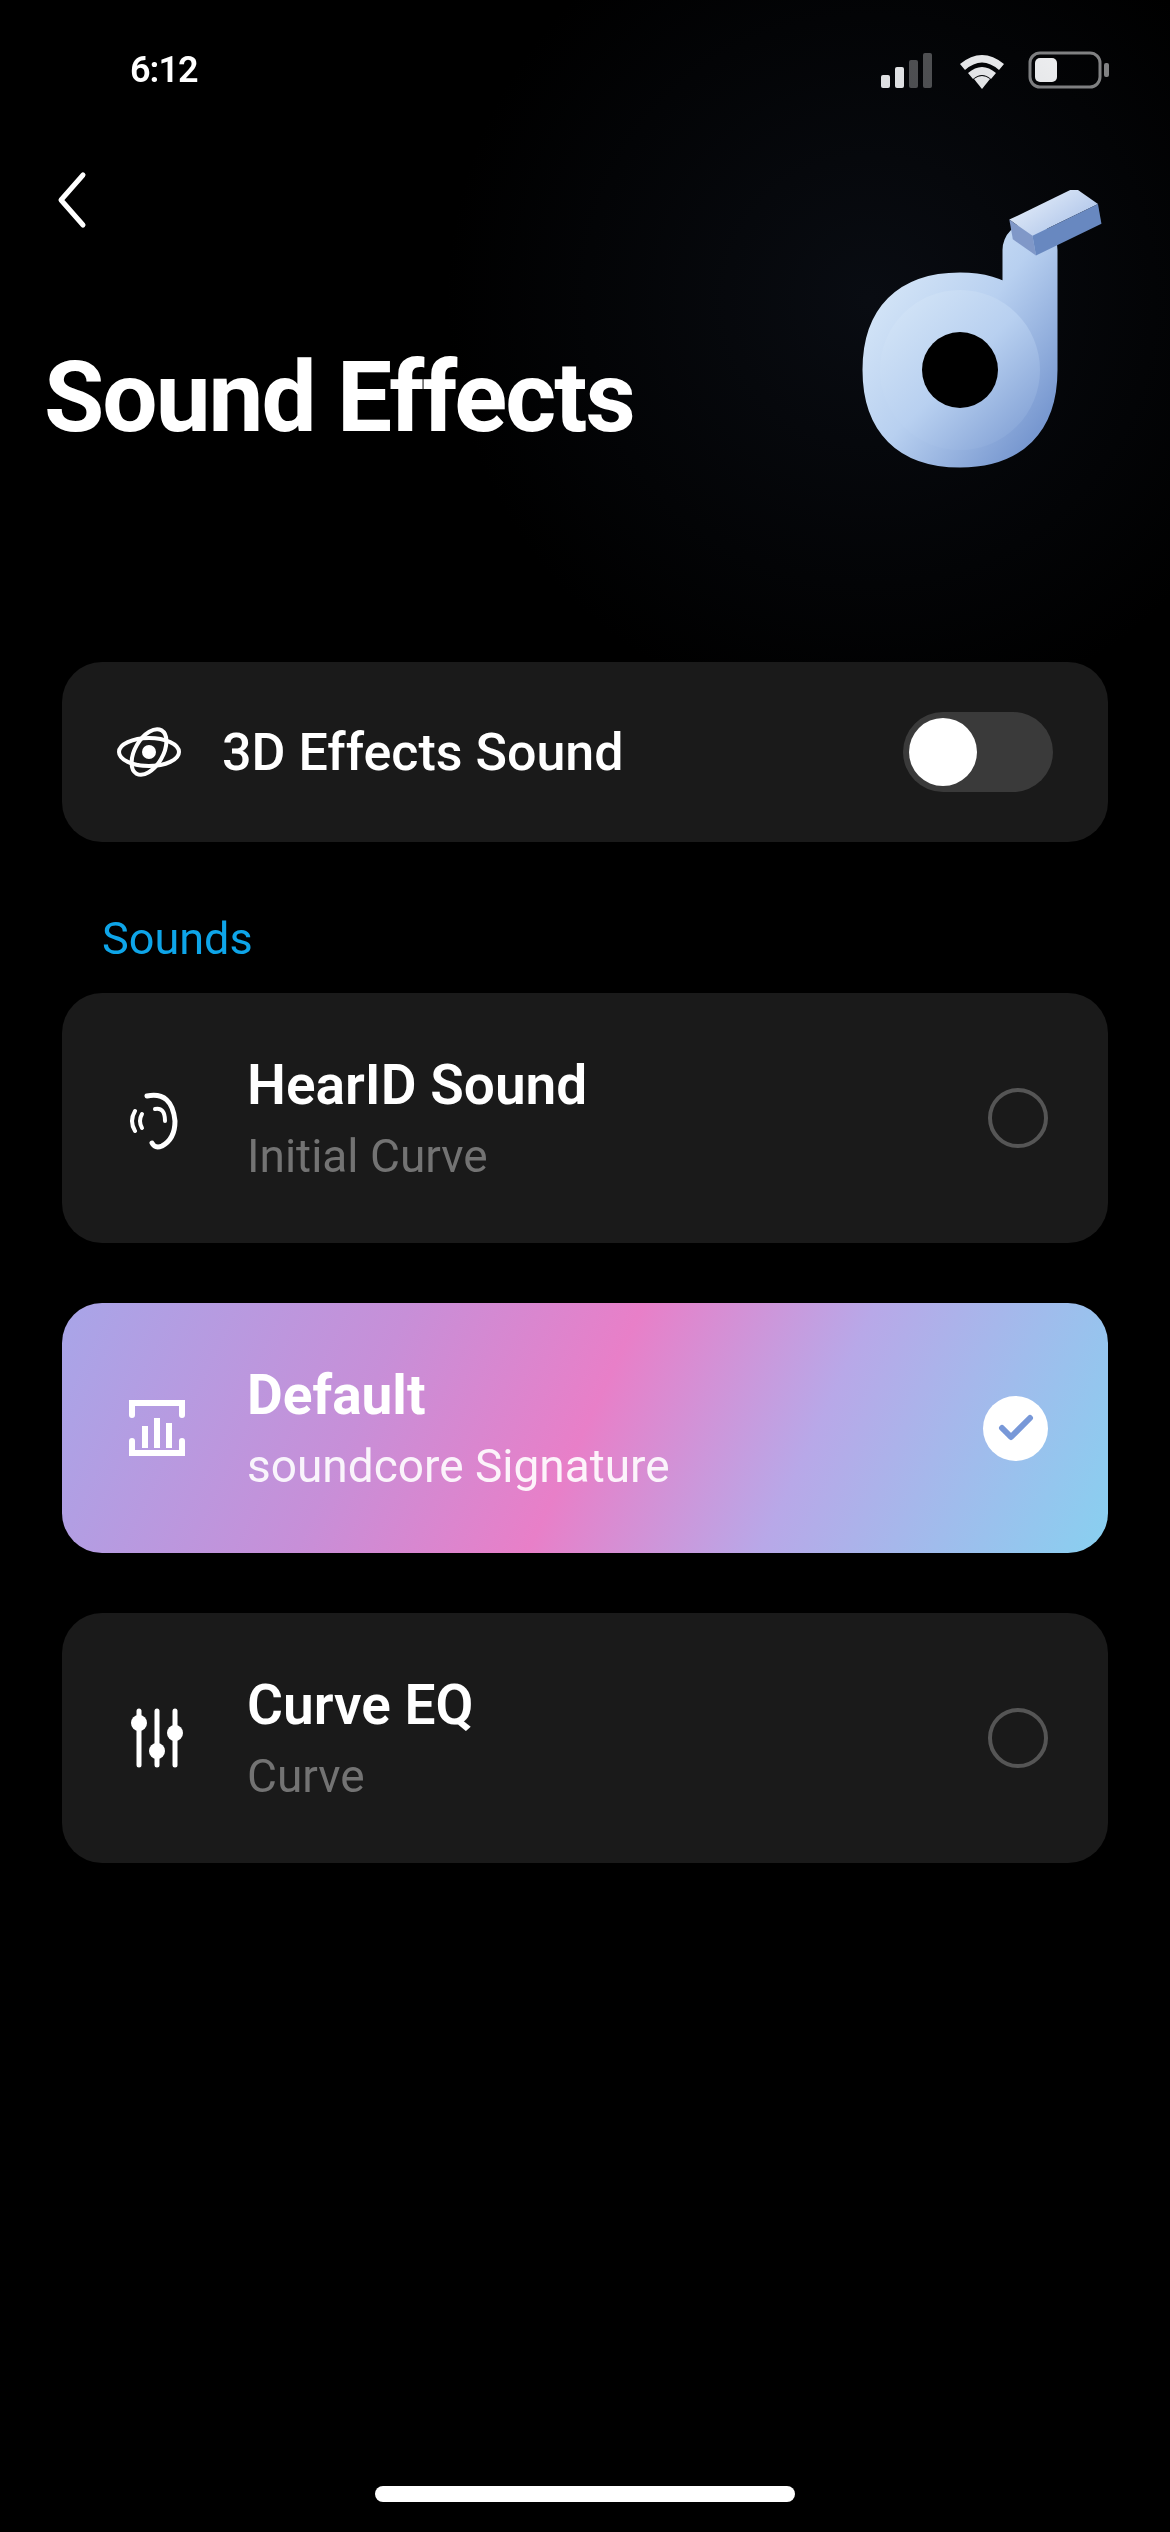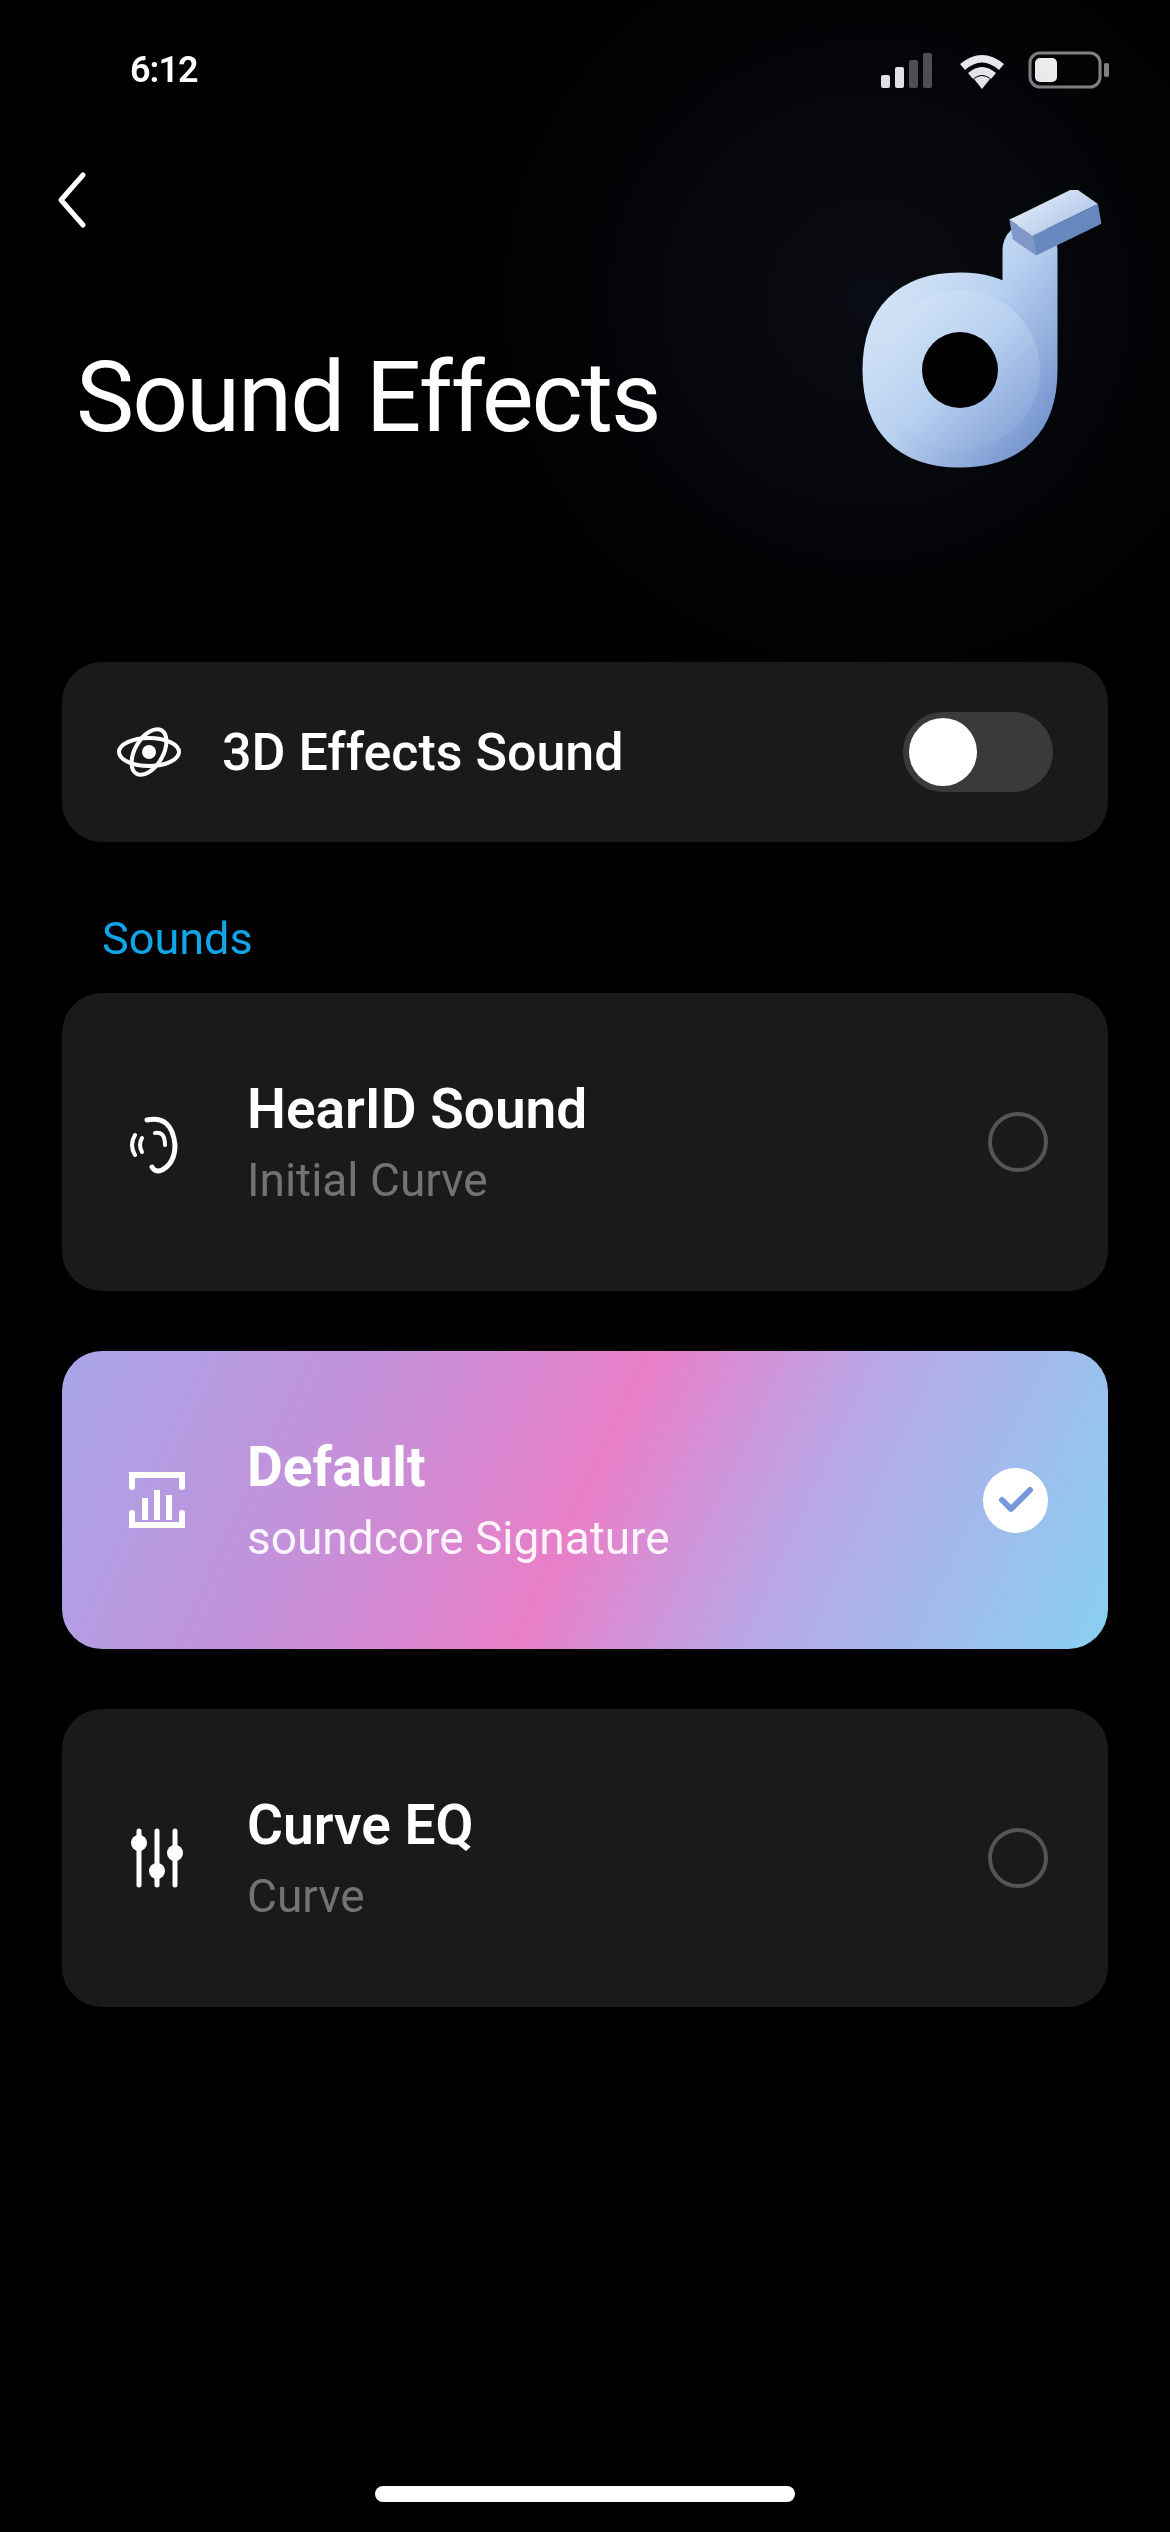--- a/index.html
+++ b/index.html
@@ -61,23 +61,23 @@
       height: 60px;
       display: flex;
       align-items: center;
       justify-content: center;
       cursor: pointer;
     }
     
     .page-title {
       position: absolute;
       top: 340px;
-      left: 76px;
+      left: 44px;
       font-size: 98px;
-      font-weight: 400;
+      font-weight: 700;
       letter-spacing: -2px;
     }
     
     .logo-3d {
       position: absolute;
       top: 190px;
       right: 55px;
       width: 280px;
       height: 280px;
     }
@@ -136,21 +136,21 @@
     .section-header {
       font-size: 45px;
       color: #0ea5e9;
       margin: 70px 0 28px 40px;
       font-weight: 400;
     }
     
     .sound-card {
       background: #1a1a1a;
       border-radius: 40px;
-      padding: 84px 60px;
+      padding: 60px 60px;
       display: flex;
       align-items: center;
       gap: 55px;
       margin-bottom: 60px;
       min-height: 195px;
     }
     
     .sound-card.selected {
       background: linear-gradient(115deg, #a8a5e8 0%, #c78fd8 30%, #e87fc8 50%, #b8a8e8 70%, #88d0f0 100%);
     }

